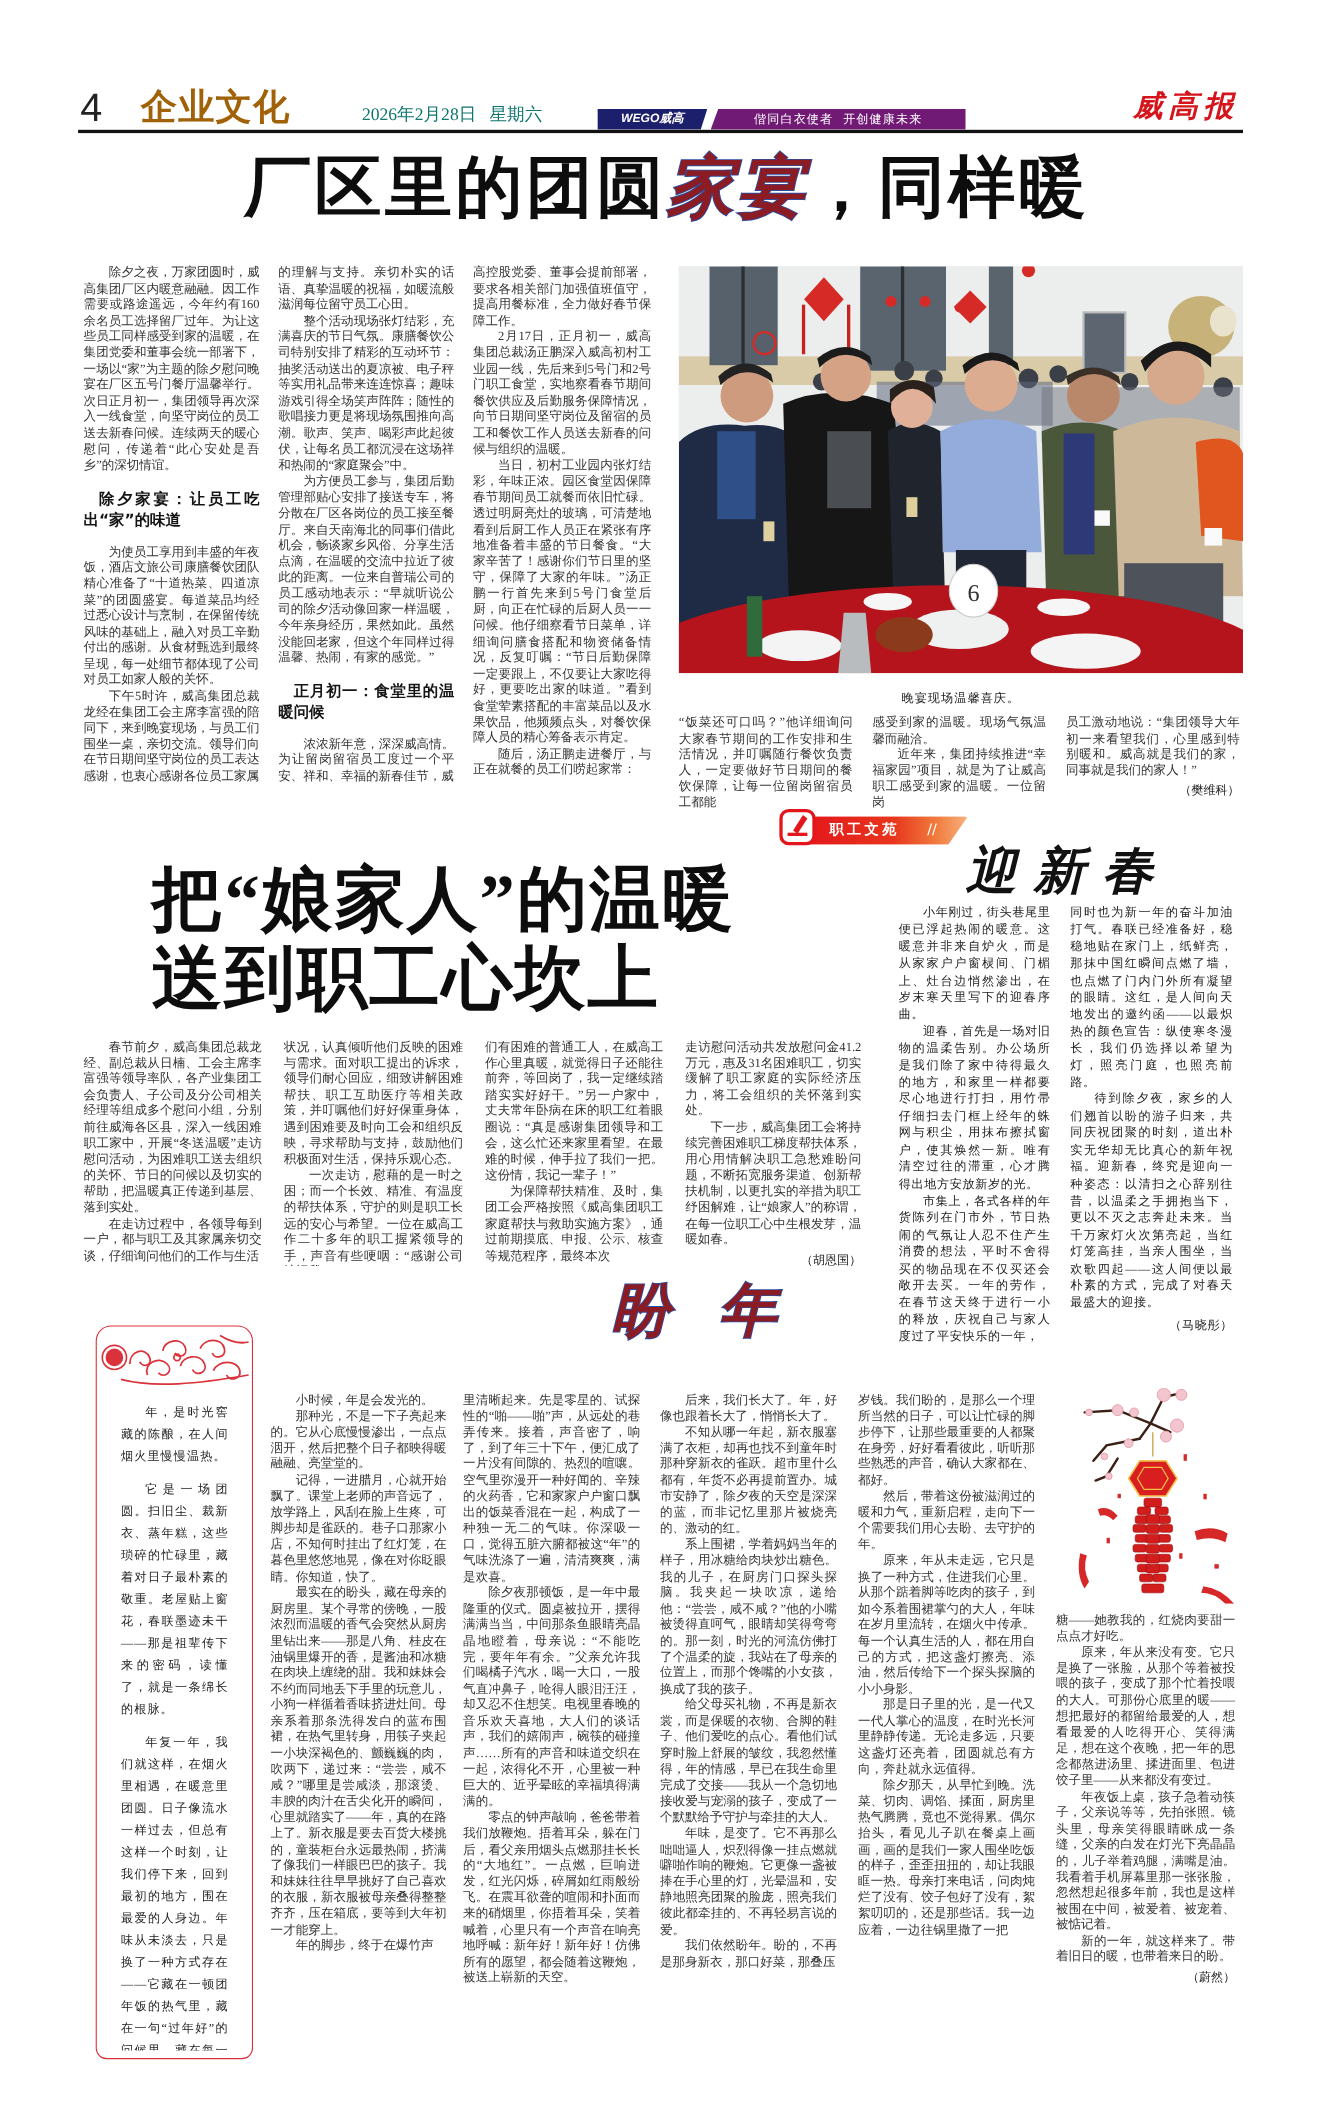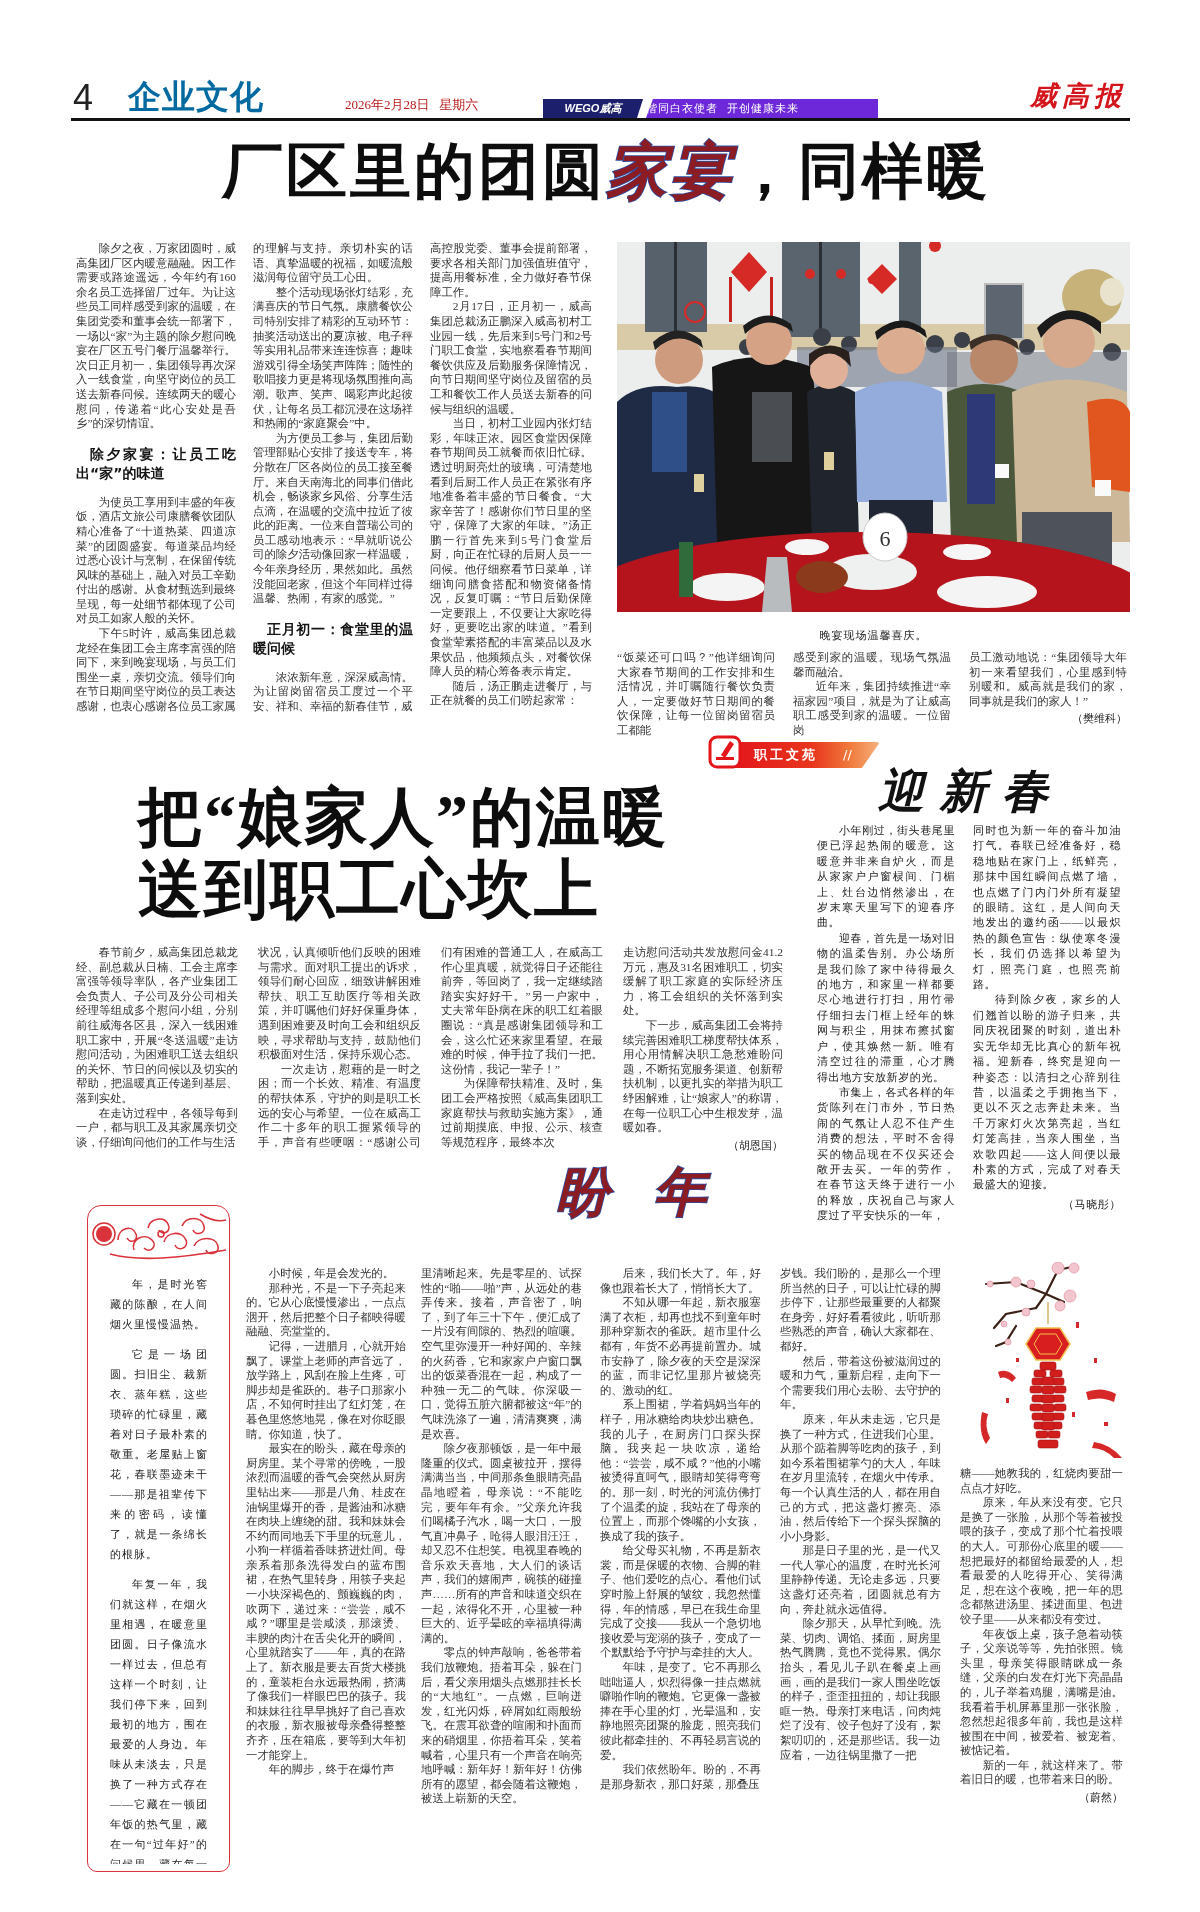--- a/index.html
+++ b/index.html
@@ -1,26 +1,26 @@
 <!DOCTYPE html>
 <html><head>
 <meta charset="utf-8">
 <style>
   html,body{margin:0;padding:0;}
   body{width:1200px;height:1912px;background:#ffffff;position:relative;overflow:hidden;
        font-family:"Liberation Serif","DejaVu Serif",serif;color:#2f2f2f;}
   .abs{position:absolute;}
   
   .pg-num{left:73px;top:78px;font-family:"Liberation Sans",sans-serif;font-size:36px;color:#222;line-height:40px;}
-  .section{left:128px;top:76px;font-family:"DejaVu Sans",sans-serif;font-weight:bold;font-size:33px;color:#0369a1;line-height:42px;letter-spacing:1px;}
-  .date{left:329px;top:97px;font-size:13px;color:#b91c1c;line-height:16px;white-space:pre;margin-left:16px;}
+  .section{left:128px;top:76px;font-family:"DejaVu Sans",sans-serif;font-weight:bold;font-size:33px;color:#a16207;line-height:42px;letter-spacing:1px;}
+  .date{left:329px;top:97px;font-size:16px;color:#0f766e;line-height:16px;white-space:pre;}
   .wego{left:543px;top:99px;width:100px;height:19px;background:#1c1f6b;color:#fff;font-family:Liberation Sans, sans-serif;
         font-style:italic;font-weight:bold;font-size:11px;line-height:19px;text-align:center;clip-path:polygon(0 0,100% 0,94% 100%,0 100%);}
-  .slogan{left:646px;top:99px;width:232px;height:19px;background:#6d28d9;color:#fff;font-family:"DejaVu Sans",sans-serif;
-        font-size:11px;line-height:19px;text-align:left;letter-spacing:1px;white-space:pre;clip-path:polygon(3% 0,100% 0,100% 100%,0 100%);}
+  .slogan{left:646px;top:99px;width:232px;height:19px;background:#701a75;color:#fff;font-family:"DejaVu Sans",sans-serif;
+        font-size:11px;line-height:19px;text-align:center;letter-spacing:1px;white-space:pre;clip-path:polygon(3% 0,100% 0,100% 100%,0 100%);}
   .masthead{left:1030px;top:80px;font-size:27px;font-weight:bold;color:#d4161c;letter-spacing:5px;line-height:32px;font-style:italic;}
   .rule{left:71px;top:118px;width:1059px;height:3px;background:#111;}
   
   .title1{left:222px;top:134px;width:780px;font-size:61px;line-height:76px;font-weight:bold;color:#0d0d0d;letter-spacing:3px;white-space:nowrap;}
   .hl{color:#8c1c24;-webkit-text-stroke:1.6px #2c4fa3;paint-order:stroke fill;font-style:italic;}
   .title2{left:138px;top:782px;font-size:64px;line-height:72px;font-weight:bold;color:#0d0d0d;letter-spacing:2px;}
   .title2 div{white-space:nowrap;}
   .title3{left:878px;top:764px;font-size:46px;line-height:56px;font-weight:bold;color:#111;letter-spacing:16px;font-style:italic;white-space:nowrap;}
   .title4{left:556px;top:1160px;font-size:53px;line-height:64px;font-weight:bold;color:#8c1c24;letter-spacing:44px;
           -webkit-text-stroke:1.6px #2c4fa3;paint-order:stroke fill;font-style:italic;white-space:nowrap;}

